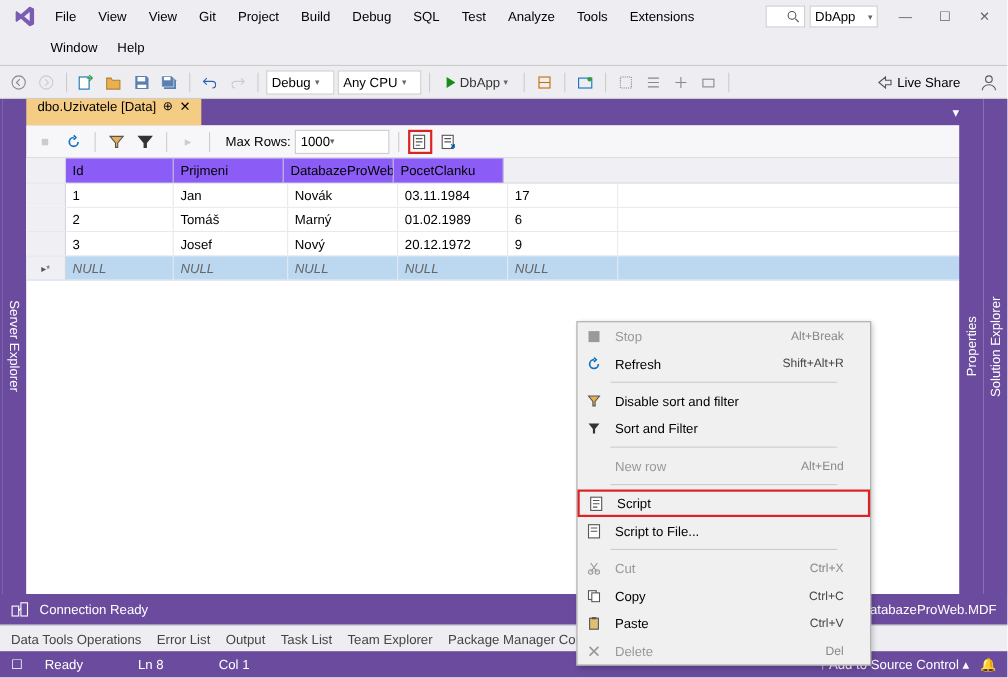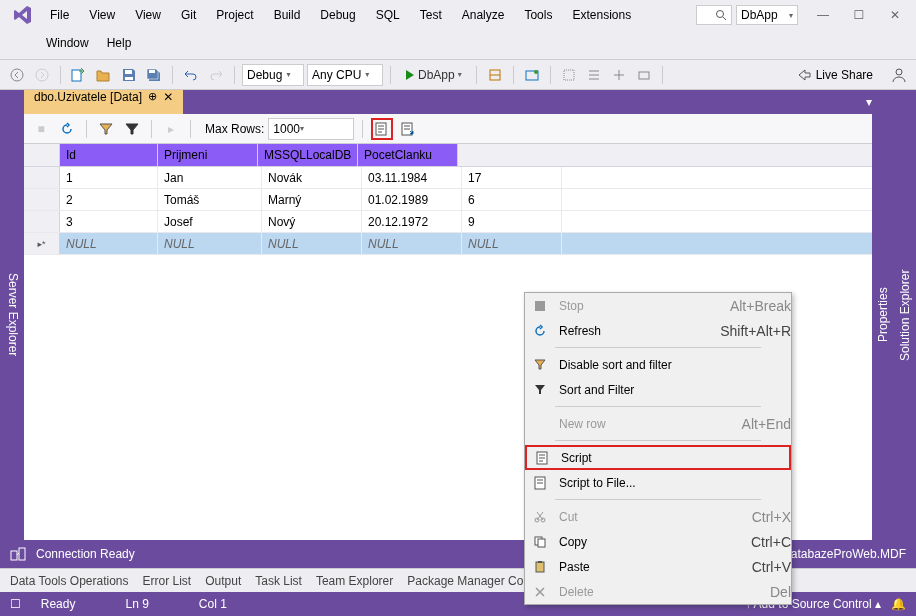--- a/index.html
+++ b/index.html
@@ -60,21 +60,21 @@
 .col-id { width: 98px; } .col-jmeno { width: 104px; } .col-prijmeni { width: 100px; } .col-datum { width: 100px; } .col-pocet { width: 100px; }
 
 
 .context-menu { position: absolute; left: 500px; top: 148px; width: 268px; background: #f0f0f0; border: 1px solid #aaa; box-shadow: 2px 2px 5px rgba(0,0,0,0.25); z-index: 100; }
 .ctx-item { height: 25px; display: flex; align-items: center; position: relative; }
 .ctx-item.enabled { color: #000; cursor: pointer; }
 .ctx-item.disabled { color: #999; }
 .ctx-item.script-hl { border: 2px solid #d22; }
 .ctx-icon { width: 30px; display: flex; align-items: center; justify-content: center; }
 .ctx-label { flex: 1; padding-left: 4px; }
-.ctx-shortcut { padding-right: 0; color: #888; font-size: 14px; }
+.ctx-shortcut { padding-right: 24px; color: #888; font-size: 11px; }
 .ctx-item.enabled .ctx-shortcut { color: #444; }
 .ctx-sep { height: 1px; background: #ccc; margin: 4px 30px 4px 30px; }
 
 
 .status-conn { height: 28px; background: #6a4b9e; color: #fff; display: flex; align-items: center; padding: 0 10px; gap: 10px; }
 .status-footer { height: 24px; background: #eeeef2; display: flex; align-items: center; padding: 0 10px; gap: 14px; font-size: 11px; color: #444; border-top: 1px solid #ccc; }
 .bottom-bar { height: 24px; background: #6a4b9e; color: #fff; display: flex; align-items: center; padding: 0 10px; font-size: 11px; }
 .bb-left { display: flex; gap: 20px; }
 .bb-right { margin-left: auto; display: flex; gap: 10px; align-items: center; }
 
@@ -303,21 +303,21 @@
             <path d="M10 10 l3 3 M13 10 v3 h-3" stroke="#0e70c0"></path>
           </svg>
       </div>
     </div>
 
     <div class="grid">
       <div class="grid-header">
         <div class="row-selector"></div>
         <div class="grid-cell col-id">Id</div>
         <div class="grid-cell col-prijmeni">Prijmeni</div>
-        <div class="grid-cell col-datum">MSSQLLocalDB</div>
+        <div class="grid-cell col-datum">DatabazeProWeb</div>
         <div class="grid-cell col-pocet">PocetClanku</div>
       </div>
       <div id="grid-body">
           <div class="grid-row">
             <div class="row-selector"></div>
     <div class="grid-cell col-id">1</div>
     <div class="grid-cell col-jmeno">Jan</div>
     <div class="grid-cell col-prijmeni">Novák</div>
     <div class="grid-cell col-datum">03.11.1984</div>
     <div class="grid-cell col-pocet">17</div>
@@ -485,20 +485,20 @@
     <span style="cursor: pointer;">Team Explorer</span>
     <span style="cursor: pointer;">Package Manager Console</span>
     <span style="cursor: pointer;">Git Changes</span>
     <span style="cursor: pointer;">GitHub</span>
   </div>
 
 <div class="bottom-bar">
   <div class="bb-left">
     <span>☐</span>
     <span>Ready</span>
-    <span style="margin-left:30px">Ln 9</span>
+    <span style="margin-left:30px">Ln 8</span>
     <span style="margin-left:30px">Col 1</span>
   </div>
   <div class="bb-right">
     <span style="cursor:pointer">↑ <span>Add to Source Control</span> ▴</span>
     <span>🔔</span>
   </div>
 </div>
 
 </body></html>

